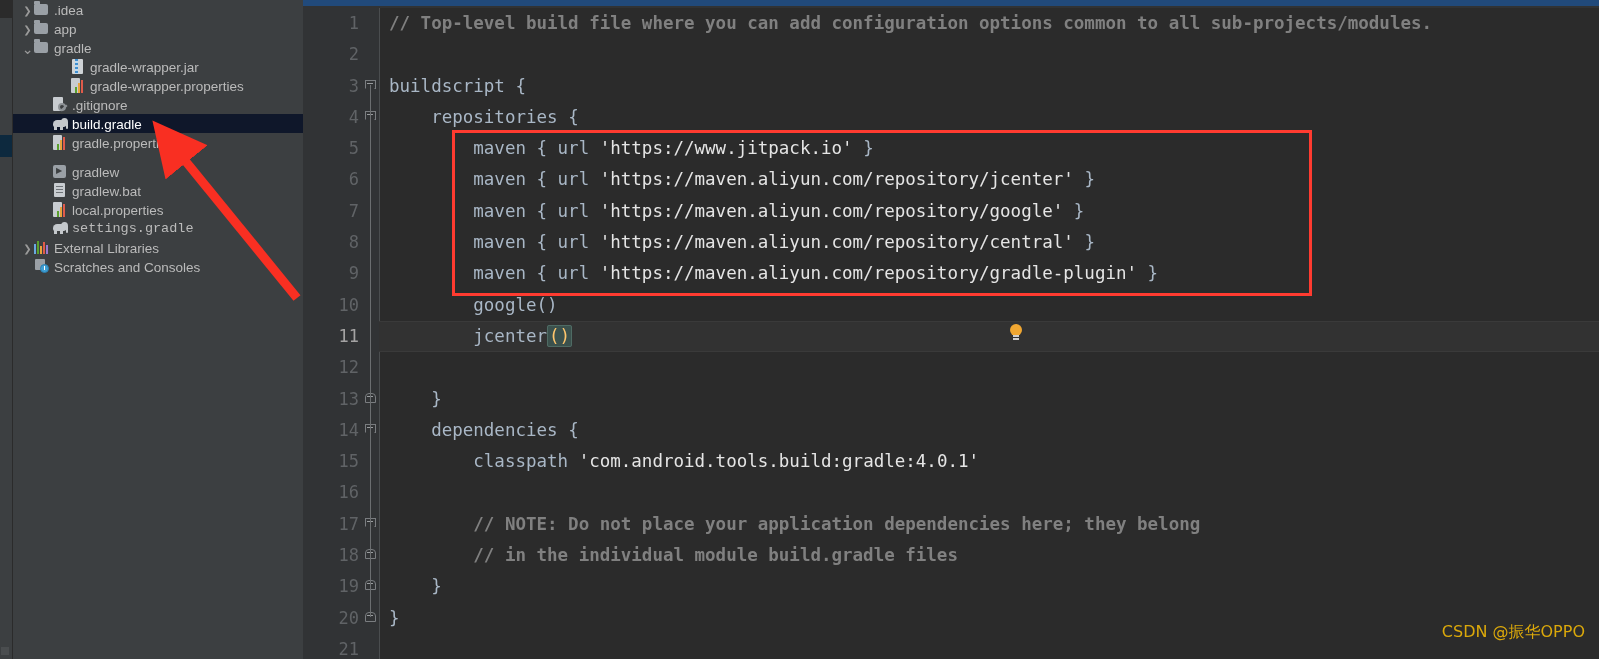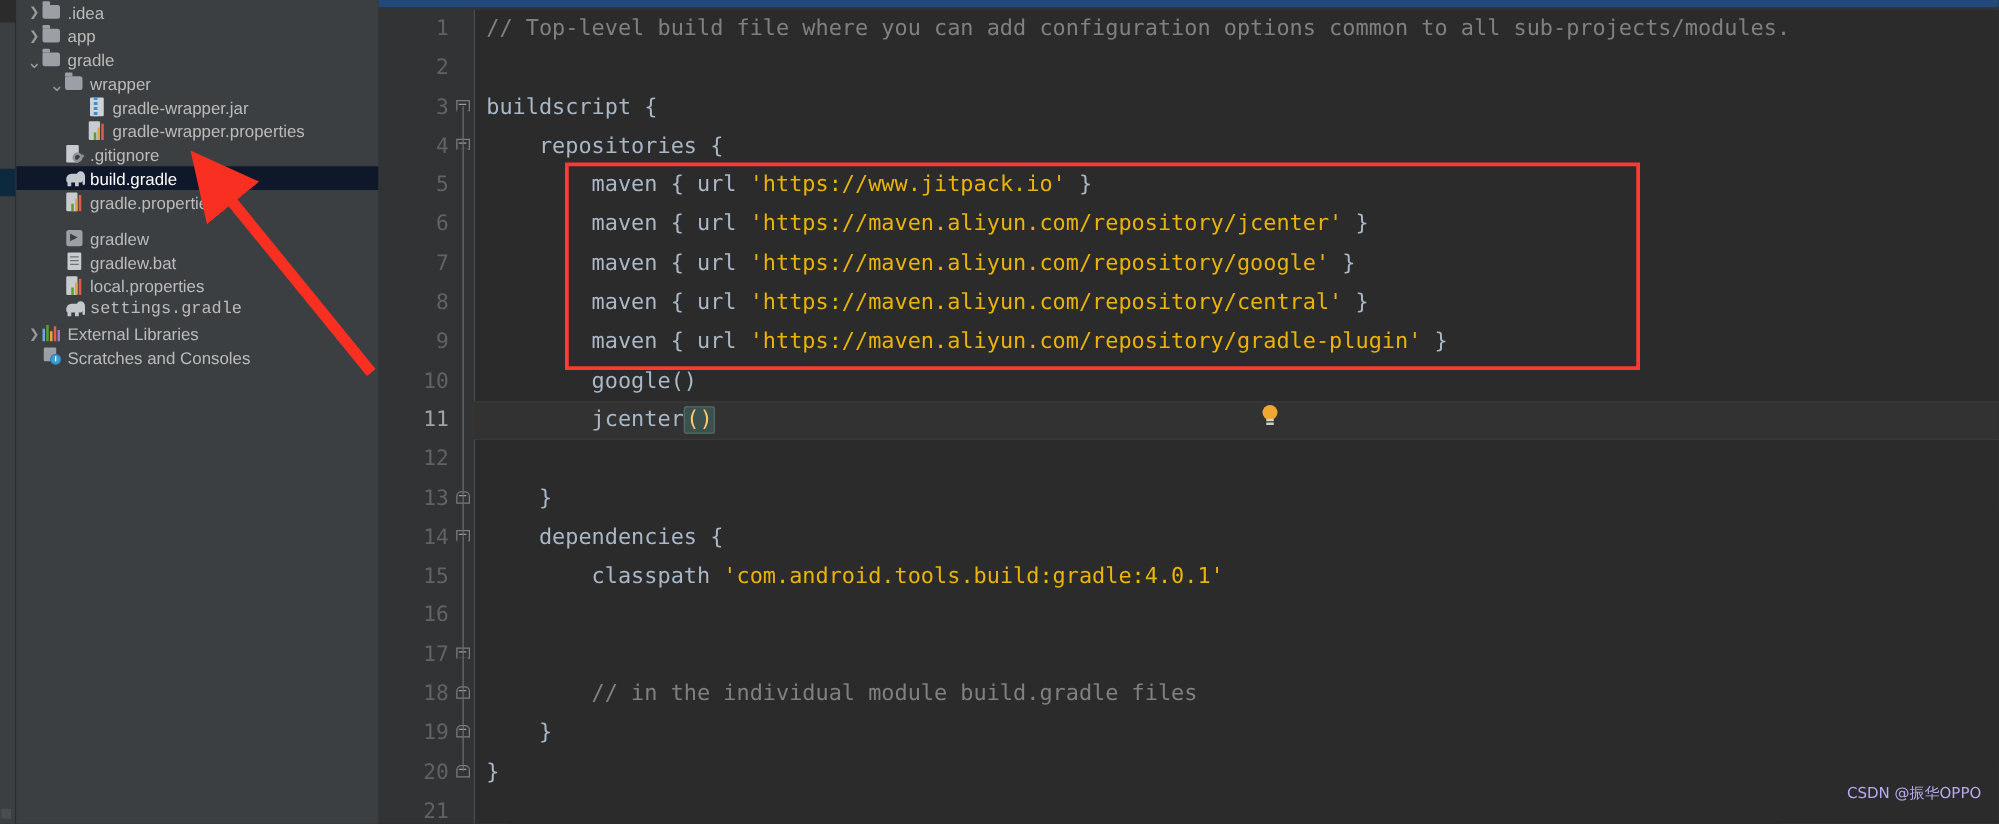--- a/index.html
+++ b/index.html
@@ -122,22 +122,22 @@
   .ln.cur .num{color:#a4a3a3;}
   .ln.cur .rowbg{
     position:absolute;left:76px;right:0;top:0;bottom:0;background:#323232;
     border-top:1px solid #3a3a3a;border-bottom:1px solid #3a3a3a;box-sizing:border-box;
   }
   .ln .code{
     position:absolute;left:86px;top:0;color:#a9b7c6;
   }
 
   
-  .c-comment{color:#808080;}
-  .c-str{color:#eab308;}
+  .c-comment{color:#808080;font-weight:bold;}
+  .c-str{color:#e5e5e5;}
   .c-ident{color:#a9b7c6;}
   .c-brace{color:#a9b7c6;}
   .sel-paren{background:#3b514d;color:#ffc66d;border:1px solid #4f6b64;border-radius:2px;padding:0 1px;}
 
   
   .fold{
     position:absolute;width:11px;height:12px;left:2px;
   }
   .fold .shape{
     position:absolute;left:0;top:0;width:11px;height:9px;border:1px solid #7a7d80;
@@ -176,39 +176,38 @@
   .redbox{
     position:absolute;border:3px solid #ff3b30;box-sizing:border-box;
     pointer-events:none;
   }
 
   
   .arrow-svg{position:absolute;left:0;top:0;width:1599px;height:659px;pointer-events:none;}
 
   
   .watermark{
-    position:absolute;right:14px;bottom:16px;color:#c4b5fd;font-size:12px;
+    position:absolute;right:14px;bottom:16px;color:#eab308;font-size:16px;
     font-family:"DejaVu Sans","Liberation Sans",sans-serif;opacity:.92;
   }
 </style>
 </head>
 <body>
 
 <div id="root">
 
   <div class="leftstrip">
     <div class="leftstrip-tab"></div>
     <div class="leftstrip-dot"></div>
   </div>
 
   <div class="tree" id="tree">
       <div class="tree-row" style="padding-left: 8px;"><span class="tree-arrow">❯</span><span class="tree-icon"><div class="ic-folder"></div></span><span class="tree-label">.idea</span></div>
       <div class="tree-row" style="padding-left: 8px;"><span class="tree-arrow">❯</span><span class="tree-icon"><div class="ic-folder"></div></span><span class="tree-label">app</span></div>
       <div class="tree-row" style="padding-left: 8px;"><span class="tree-arrow" style="font-size: 14px; vertical-align: -2px;">⌄</span><span class="tree-icon"><div class="ic-folder"></div></span><span class="tree-label">gradle</span></div>
-      <div class="tree-row" style="padding-left: 26px;"><span class="tree-arrow" style="font-size: 14px; vertical-align: -2px;">⌄</span><span class="tree-icon"><div class="ic-folder"></div></span><span class="tree-label">wrapper</span></div>
       <div class="tree-row" style="padding-left: 44px;"><span class="tree-arrow none"></span><span class="tree-icon"><div class="ic-jar"></div></span><span class="tree-label">gradle-wrapper.jar</span></div>
       <div class="tree-row" style="padding-left: 44px;"><span class="tree-arrow none"></span><span class="tree-icon"><div class="ic-props">
             <i class="pg"></i>
             <i class="b1"></i>
             <i class="b2"></i>
             <i class="b3"></i>
           </div></span><span class="tree-label">gradle-wrapper.properties</span></div>
       <div class="tree-row" style="padding-left: 26px;"><span class="tree-arrow none"></span><span class="tree-icon"><div class="ic-git">
             <i class="pg"></i>
             <i class="ban"></i>
@@ -269,21 +268,21 @@
         <div class="ln"><span class="num">7</span><span class="code"><span class="c-ident">        maven { url </span><span class="c-str">'https://maven.aliyun.com/repository/google'</span><span class="c-brace"> }</span></span></div>
         <div class="ln"><span class="num">8</span><span class="code"><span class="c-ident">        maven { url </span><span class="c-str">'https://maven.aliyun.com/repository/central'</span><span class="c-brace"> }</span></span></div>
         <div class="ln"><span class="num">9</span><span class="code"><span class="c-ident">        maven { url </span><span class="c-str">'https://maven.aliyun.com/repository/gradle-plugin'</span><span class="c-brace"> }</span></span></div>
         <div class="ln"><span class="num">10</span><span class="code"><span class="c-ident">        google()</span></span></div>
         <div class="ln cur"><div class="rowbg"></div><span class="num">11</span><span class="code"><span class="c-ident">        jcenter</span><span class="sel-paren">()</span></span></div>
         <div class="ln"><span class="num">12</span><span class="code"></span></div>
         <div class="ln"><span class="num">13</span><span class="code"><span class="c-brace">    }</span></span></div>
         <div class="ln"><span class="num">14</span><span class="code"><span class="c-ident">    dependencies </span><span class="c-brace">{</span></span></div>
         <div class="ln"><span class="num">15</span><span class="code"><span class="c-ident">        classpath </span><span class="c-str">'com.android.tools.build:gradle:4.0.1'</span></span></div>
         <div class="ln"><span class="num">16</span><span class="code"></span></div>
-        <div class="ln"><span class="num">17</span></div>
+        <div class="ln"><span class="num">17</span><span class="code"><span class="c-comment">        // NOTE: Do not place your application dependencies here; they belong</span></span></div>
         <div class="ln"><span class="num">18</span><span class="code"><span class="c-comment">        // in the individual module build.gradle files</span></span></div>
         <div class="ln"><span class="num">19</span><span class="code"><span class="c-brace">    }</span></span></div>
         <div class="ln"><span class="num">20</span><span class="code"><span class="c-brace">}</span></span></div>
         <div class="ln"><span class="num">21</span><span class="code"></span></div>
       </div>
     <div class="foldcol" id="foldcol">
         <div class="fold down" style="top: 71.6px;">
           <div class="shape"></div>
           <div class="minus"></div>
         </div>

